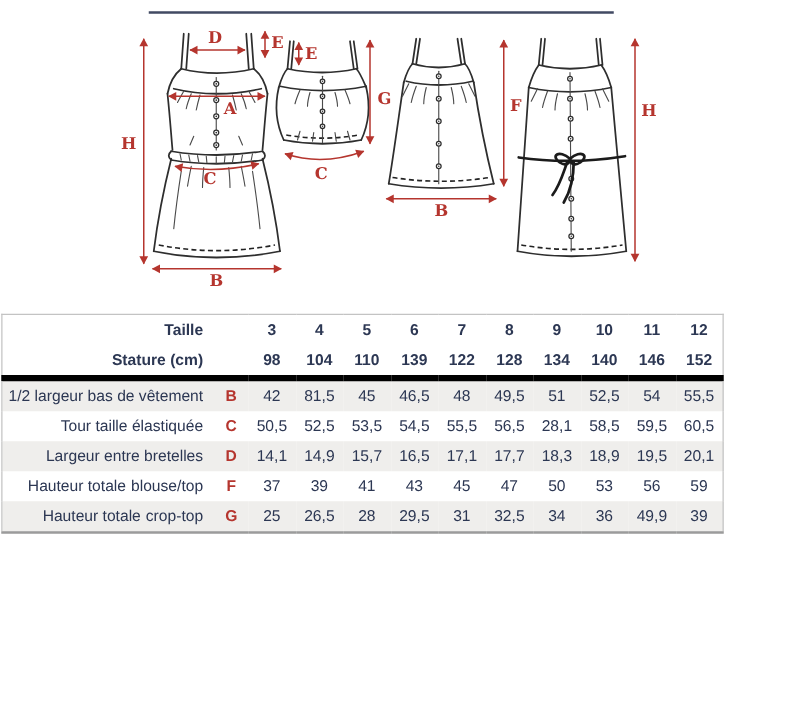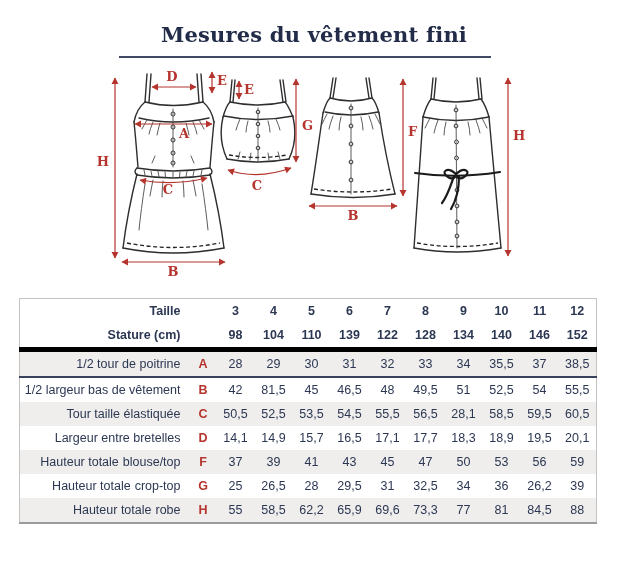--- a/index.html
+++ b/index.html
@@ -19,42 +19,41 @@
   .g{fill:none;stroke:#2e2e2e;stroke-width:1.4;stroke-linecap:round;stroke-linejoin:round;}
   .thin{fill:none;stroke:#4a4a4a;stroke-width:.9;stroke-linecap:round;}
   .dash{fill:none;stroke:#222;stroke-width:1.3;stroke-dasharray:4 2.6;}
   .btn{fill:#fff;stroke:#2e2e2e;stroke-width:1;}
   .dot{fill:#2e2e2e;stroke:none;}
   .belt{fill:none;stroke:#1b1b1b;stroke-width:2.2;stroke-linecap:round;}
   .arrow{fill:none;stroke:#b5352e;stroke-width:1.2;}
   .ml{font:700 13px "DejaVu Serif", serif;fill:#b5352e;}
   
   table.meas{
-    width:538px;margin:10px 0 0 19px;border-collapse:collapse;table-layout:fixed;
+    width:538px;margin:10px 0 0 1px;border-collapse:collapse;table-layout:fixed;
     border:1px solid #c3c3c3;border-bottom:2px solid #9b9b9b;
     font-size:12.5px;color:#2c3753;
   }
   col.c-lbl{width:170px;} col.c-code{width:27px;} col.c-num{width:38px;}
   th,td{height:22px;padding:1px 0;font-weight:400;}
   .lbl{text-align:right;padding-right:9px;white-space:nowrap;}
   .num{text-align:center;}
   .code{text-align:center;color:#b5352e;font-weight:700;}
   thead th{font-weight:700;}
   thead tr:last-child th{border-bottom:5px solid #000000;}
   tbody tr:nth-child(odd){background:#efeeec;}
   tbody tr.strong-row{font-weight:700;border-bottom:2px solid #39425c;}
   tbody .lbl b{margin-left:4px;font-weight:400;}
 </style>
 </head>
 <body>
 
 <div class="sheet">
 
   <header class="sheet-header">
-    <h1>Mesures du vêtement fini</h1>
     <div class="title-rule"></div>
   </header>
 
   <div class="diagrams">
 
     <svg class="diag" style="left:85px;top:8px" width="150" height="215" viewBox="0 0 150 215">
       <defs>
         <marker id="m1" markerWidth="8" markerHeight="8" refX="6.5" refY="4" orient="auto-start-reverse" markerUnits="userSpaceOnUse">
           <path d="M0.5,0.5 L7,4 L0.5,7.5 z" fill="#b5352e"></path>
         </marker>
@@ -258,34 +257,20 @@
           <th class="num">139</th>
           <th class="num">122</th>
           <th class="num">128</th>
           <th class="num">134</th>
           <th class="num">140</th>
           <th class="num">146</th>
           <th class="num">152</th>
         </tr>
       </thead>
     <tbody>
-        <tr class="strong-row">
-          <th class="lbl"><span>1/2 tour de poitrine</span></th>
-          <td class="code">A</td>
-          <td class="num">28</td>
-          <td class="num">29</td>
-          <td class="num">30</td>
-          <td class="num">31</td>
-          <td class="num">32</td>
-          <td class="num">33</td>
-          <td class="num">34</td>
-          <td class="num">35,5</td>
-          <td class="num">37</td>
-          <td class="num">38,5</td>
-        </tr>
         <tr>
           <th class="lbl"><span>1/2 largeur bas de vêtement</span></th>
           <td class="code">B</td>
           <td class="num">42</td>
           <td class="num">81,5</td>
           <td class="num">45</td>
           <td class="num">46,5</td>
           <td class="num">48</td>
           <td class="num">49,5</td>
           <td class="num">51</td>
@@ -339,32 +324,18 @@
           <th class="lbl"><span>Hauteur totale</span><b>crop-top</b></th>
           <td class="code">G</td>
           <td class="num">25</td>
           <td class="num">26,5</td>
           <td class="num">28</td>
           <td class="num">29,5</td>
           <td class="num">31</td>
           <td class="num">32,5</td>
           <td class="num">34</td>
           <td class="num">36</td>
-          <td class="num">26,2</td>
+          <td class="num">49,9</td>
           <td class="num">39</td>
-        </tr>
-        <tr>
-          <th class="lbl"><span>Hauteur totale</span><b>robe</b></th>
-          <td class="code">H</td>
-          <td class="num">55</td>
-          <td class="num">58,5</td>
-          <td class="num">62,2</td>
-          <td class="num">65,9</td>
-          <td class="num">69,6</td>
-          <td class="num">73,3</td>
-          <td class="num">77</td>
-          <td class="num">81</td>
-          <td class="num">84,5</td>
-          <td class="num">88</td>
         </tr>
       </tbody>
   </table>
 </div>
 
 </body></html>

